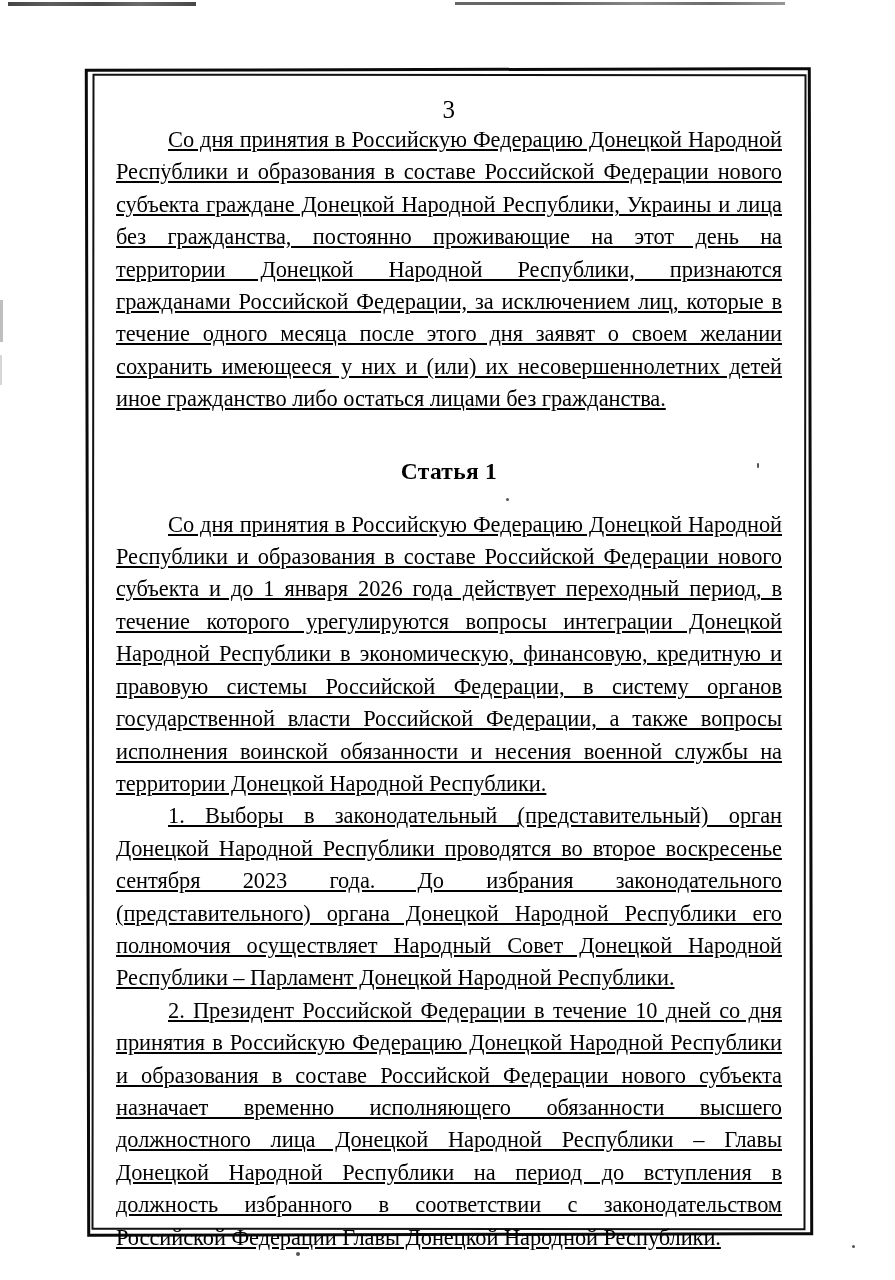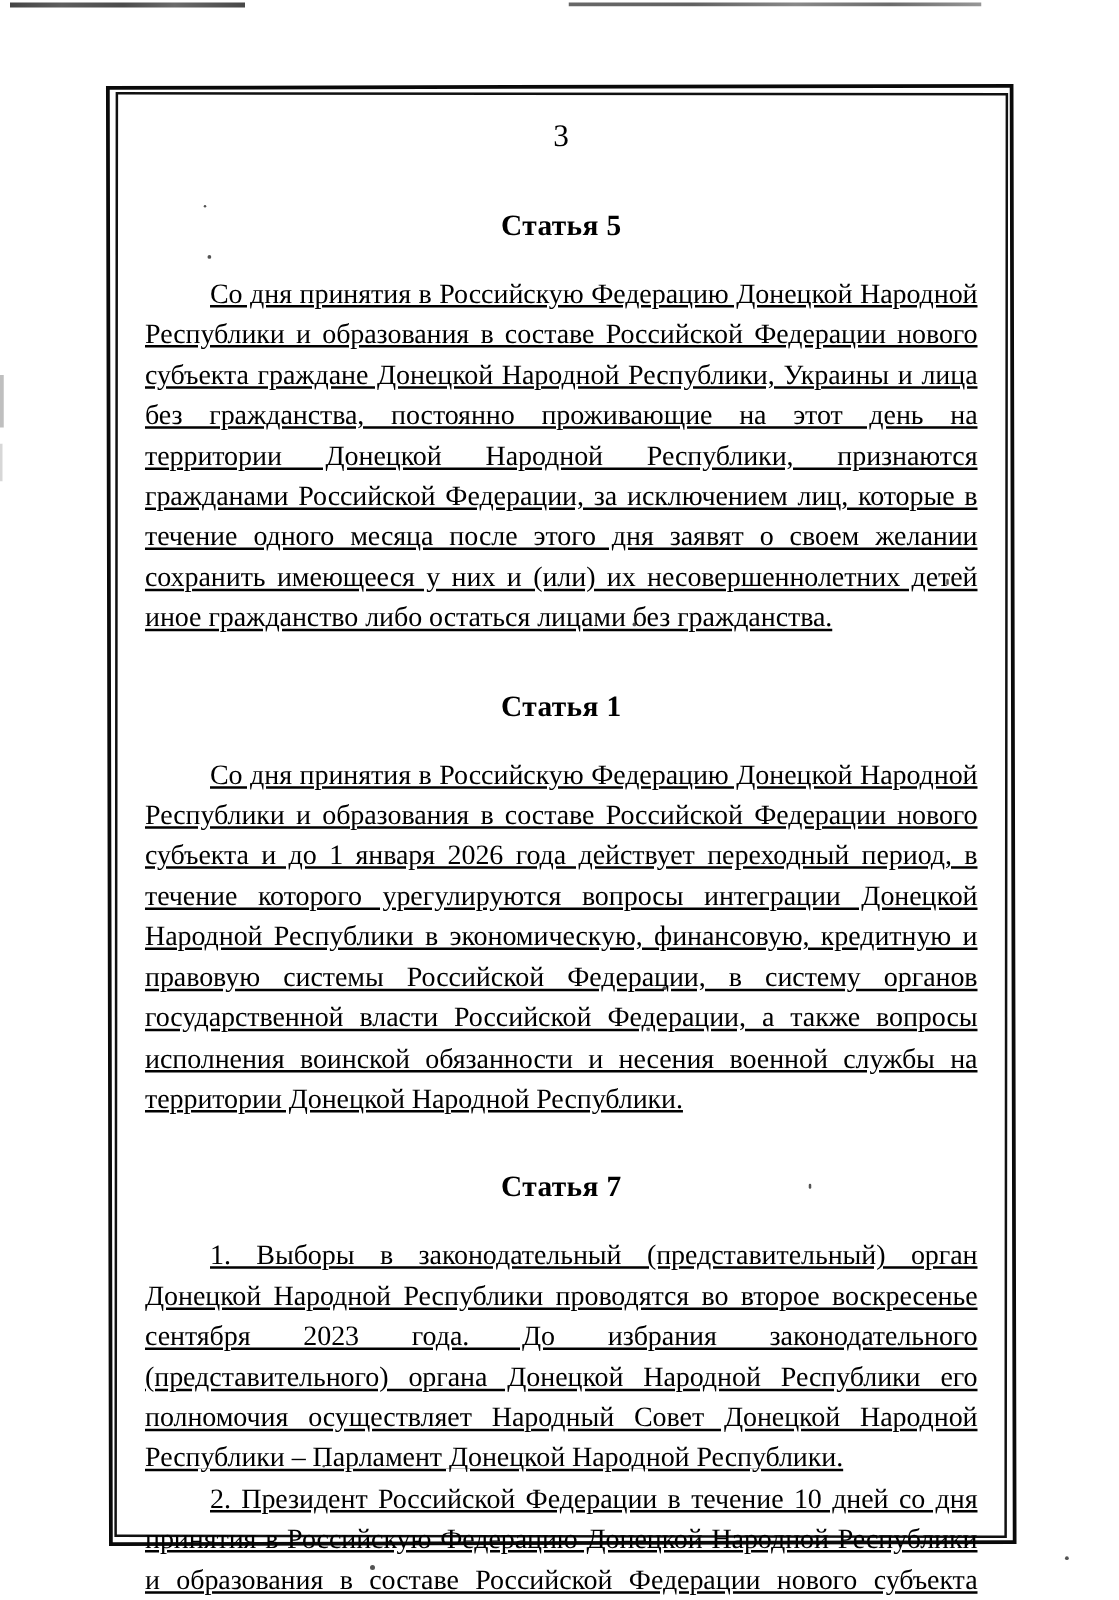--- a/index.html
+++ b/index.html
@@ -123,27 +123,25 @@
 <div class="scan-artifact scan-left-1"></div>
 <div class="scan-artifact scan-left-2"></div>
 
 <div class="page-frame-outer"></div>
 <div class="page-frame-inner"></div>
 
 <div class="page-content">
 
   <div class="page-number">3</div>
 
-  <div class="article-heading first">Статья 5</div>
   <p class="para">Со дня принятия в Российскую Федерацию Донецкой Народной Республики и образования в составе Российской Федерации нового субъекта граждане Донецкой Народной Республики, Украины и лица без гражданства, постоянно проживающие на этот день на территории Донецкой Народной Республики, признаются гражданами Российской Федерации, за исключением лиц, которые в течение одного месяца после этого дня заявят о своем желании сохранить имеющееся у них и (или) их несовершеннолетних детей иное гражданство либо остаться лицами без гражданства.</p>
 
   <div class="article-heading">Статья 1</div>
   <p class="para">Со дня принятия в Российскую Федерацию Донецкой Народной Республики и образования в составе Российской Федерации нового субъекта и до 1 января 2026 года действует переходный период, в течение которого урегулируются вопросы интеграции Донецкой Народной Республики в экономическую, финансовую, кредитную и правовую системы Российской Федерации, в систему органов государственной власти Российской Федерации, а также вопросы исполнения воинской обязанности и несения военной службы на территории Донецкой Народной Республики.</p>
 
-  <div class="article-heading">Статья 7</div>
   <p class="para">1. Выборы в законодательный (представительный) орган Донецкой Народной Республики проводятся во второе воскресенье сентября 2023 года. До избрания законодательного (представительного) органа Донецкой Народной Республики его полномочия осуществляет Народный Совет Донецкой Народной Республики – Парламент Донецкой Народной Республики.</p>
   <p class="para">2. Президент Российской Федерации в течение 10 дней со дня принятия в Российскую Федерацию Донецкой Народной Республики и образования в составе Российской Федерации нового субъекта назначает временно исполняющего обязанности высшего должностного лица Донецкой Народной Республики – Главы Донецкой Народной Республики на период до вступления в должность избранного в соответствии с законодательством Российской Федерации Главы Донецкой Народной Республики.</p>
 
 </div>
 
 <div class="speck" style="left:166px;top:204px;width:3px;height:3px;"></div>
 <div class="speck" style="left:163px;top:164px;width:2px;height:2px;"></div>
 <div class="speck" style="left:757px;top:463px;width:2px;height:5px;border-radius:1px;"></div>
 <div class="speck" style="left:506px;top:498px;width:3px;height:3px;"></div>
 <div class="speck" style="left:530px;top:789px;width:3px;height:3px;"></div>

